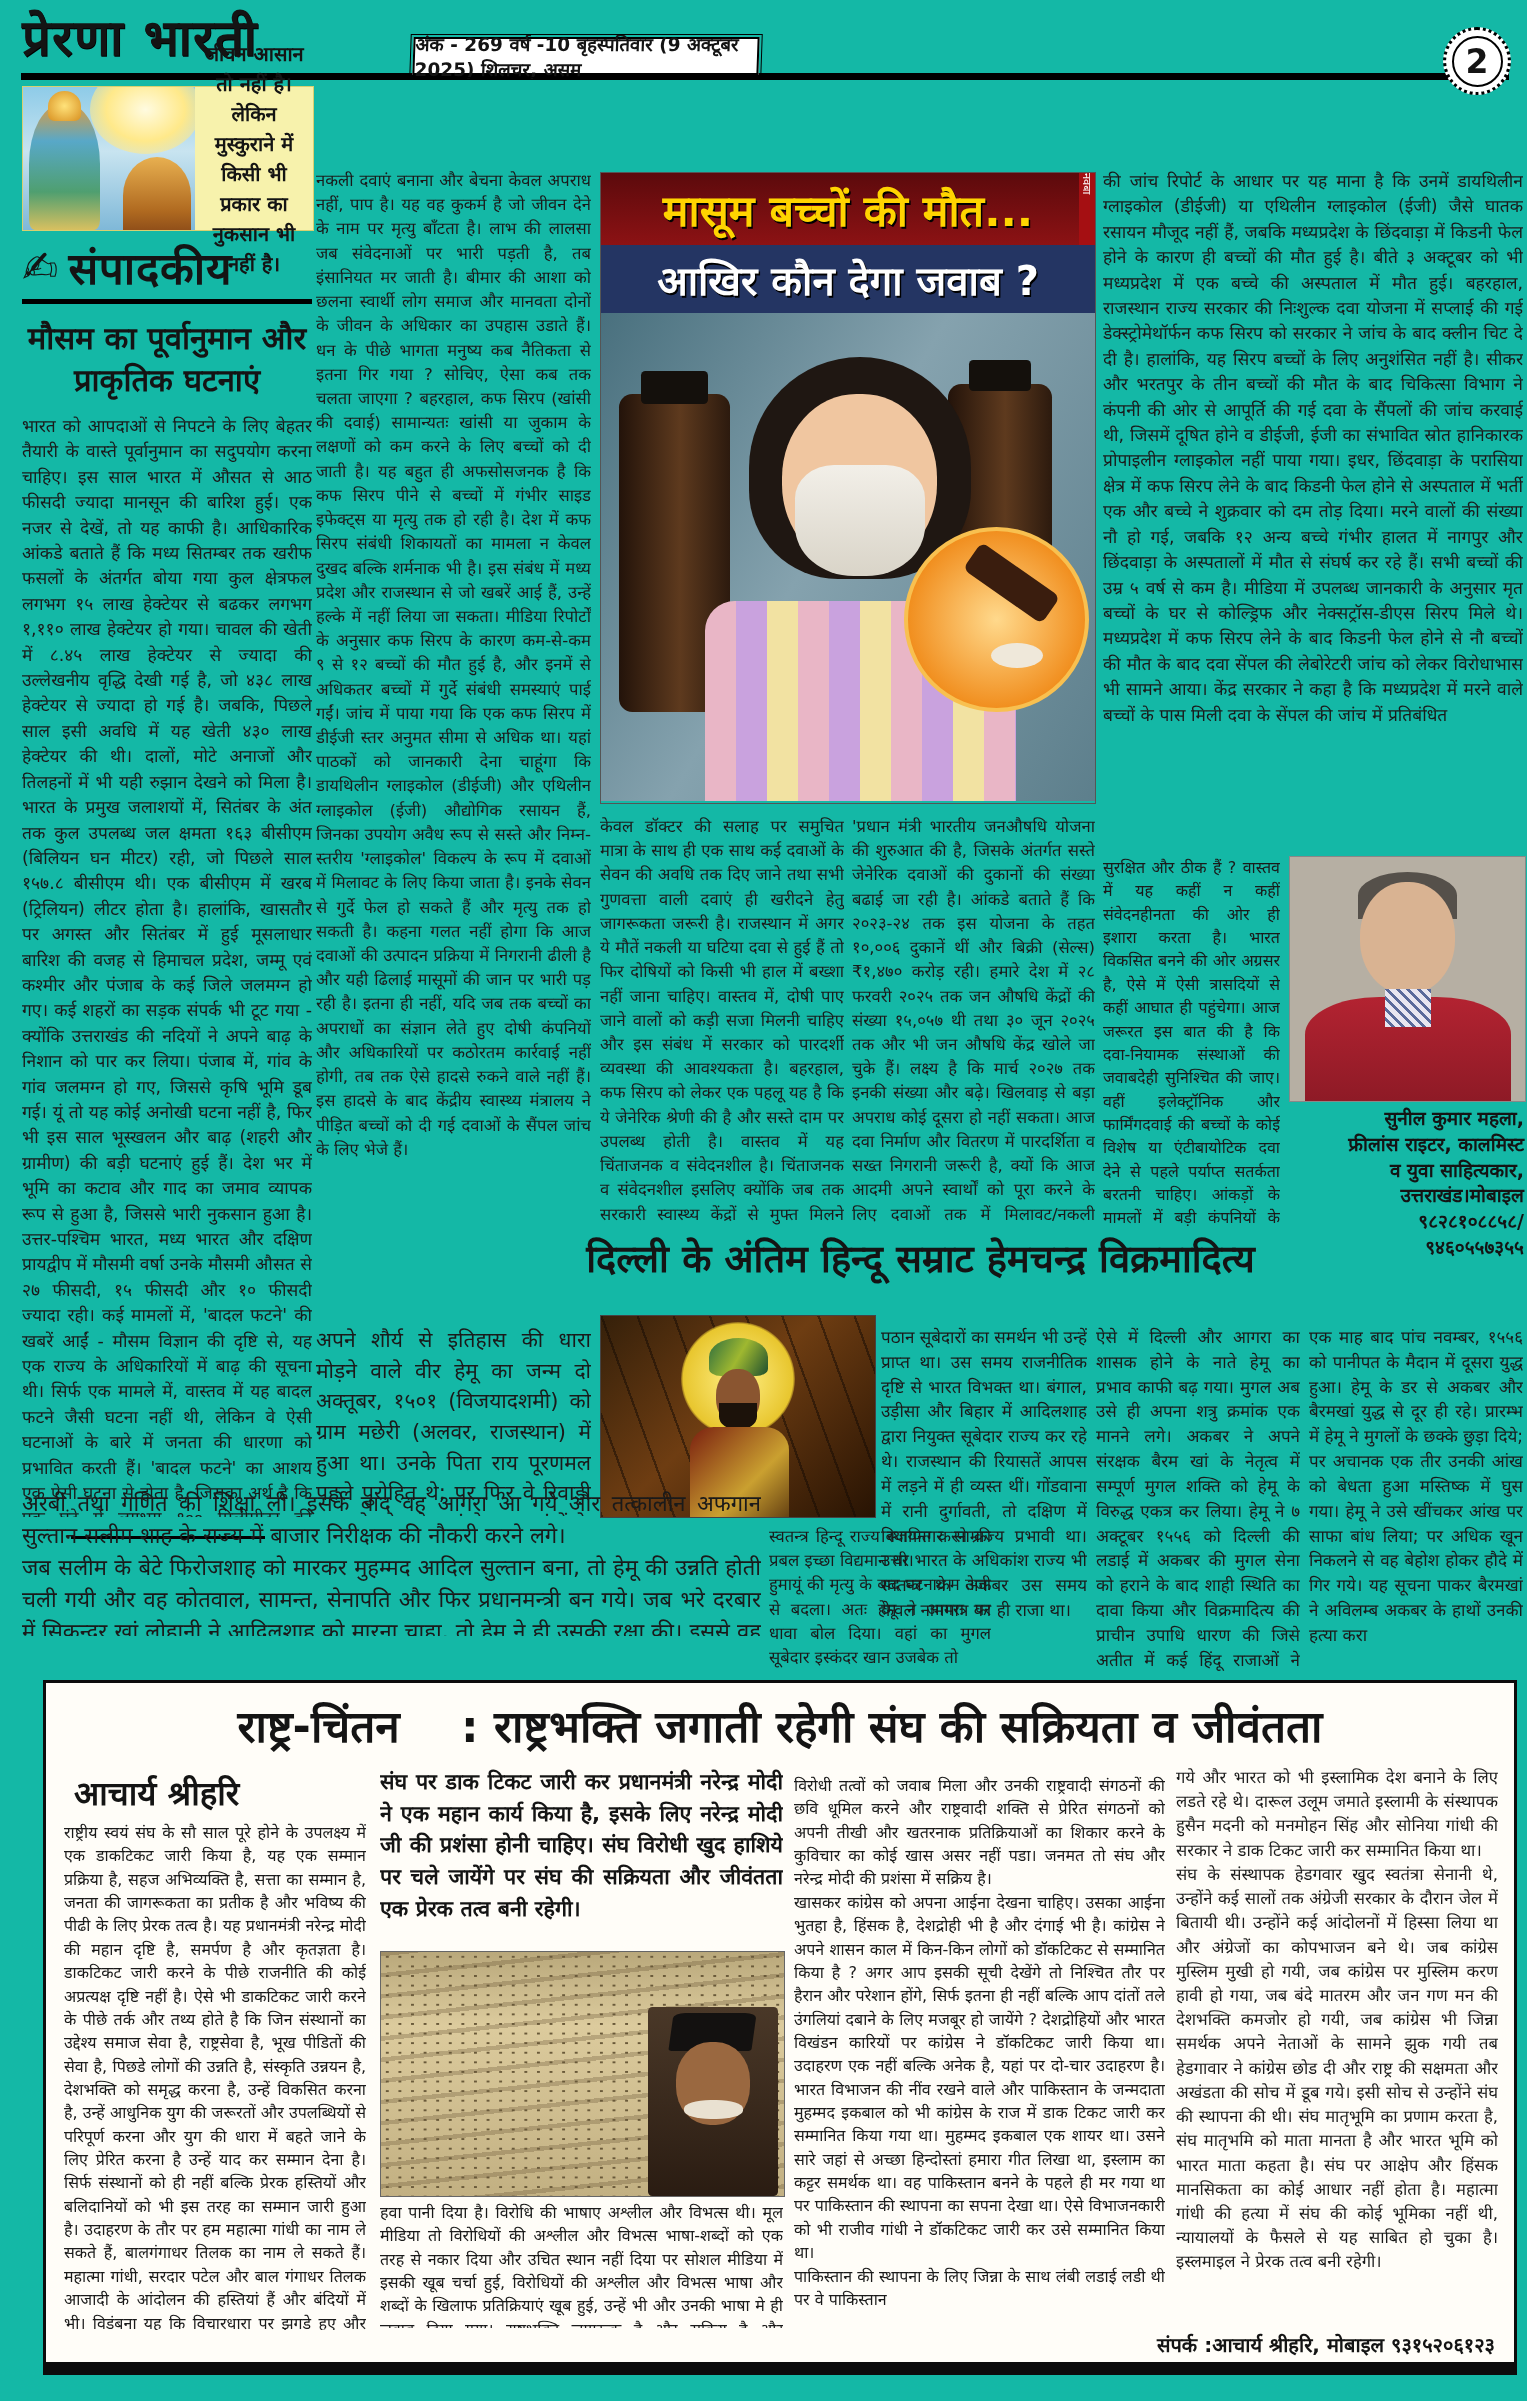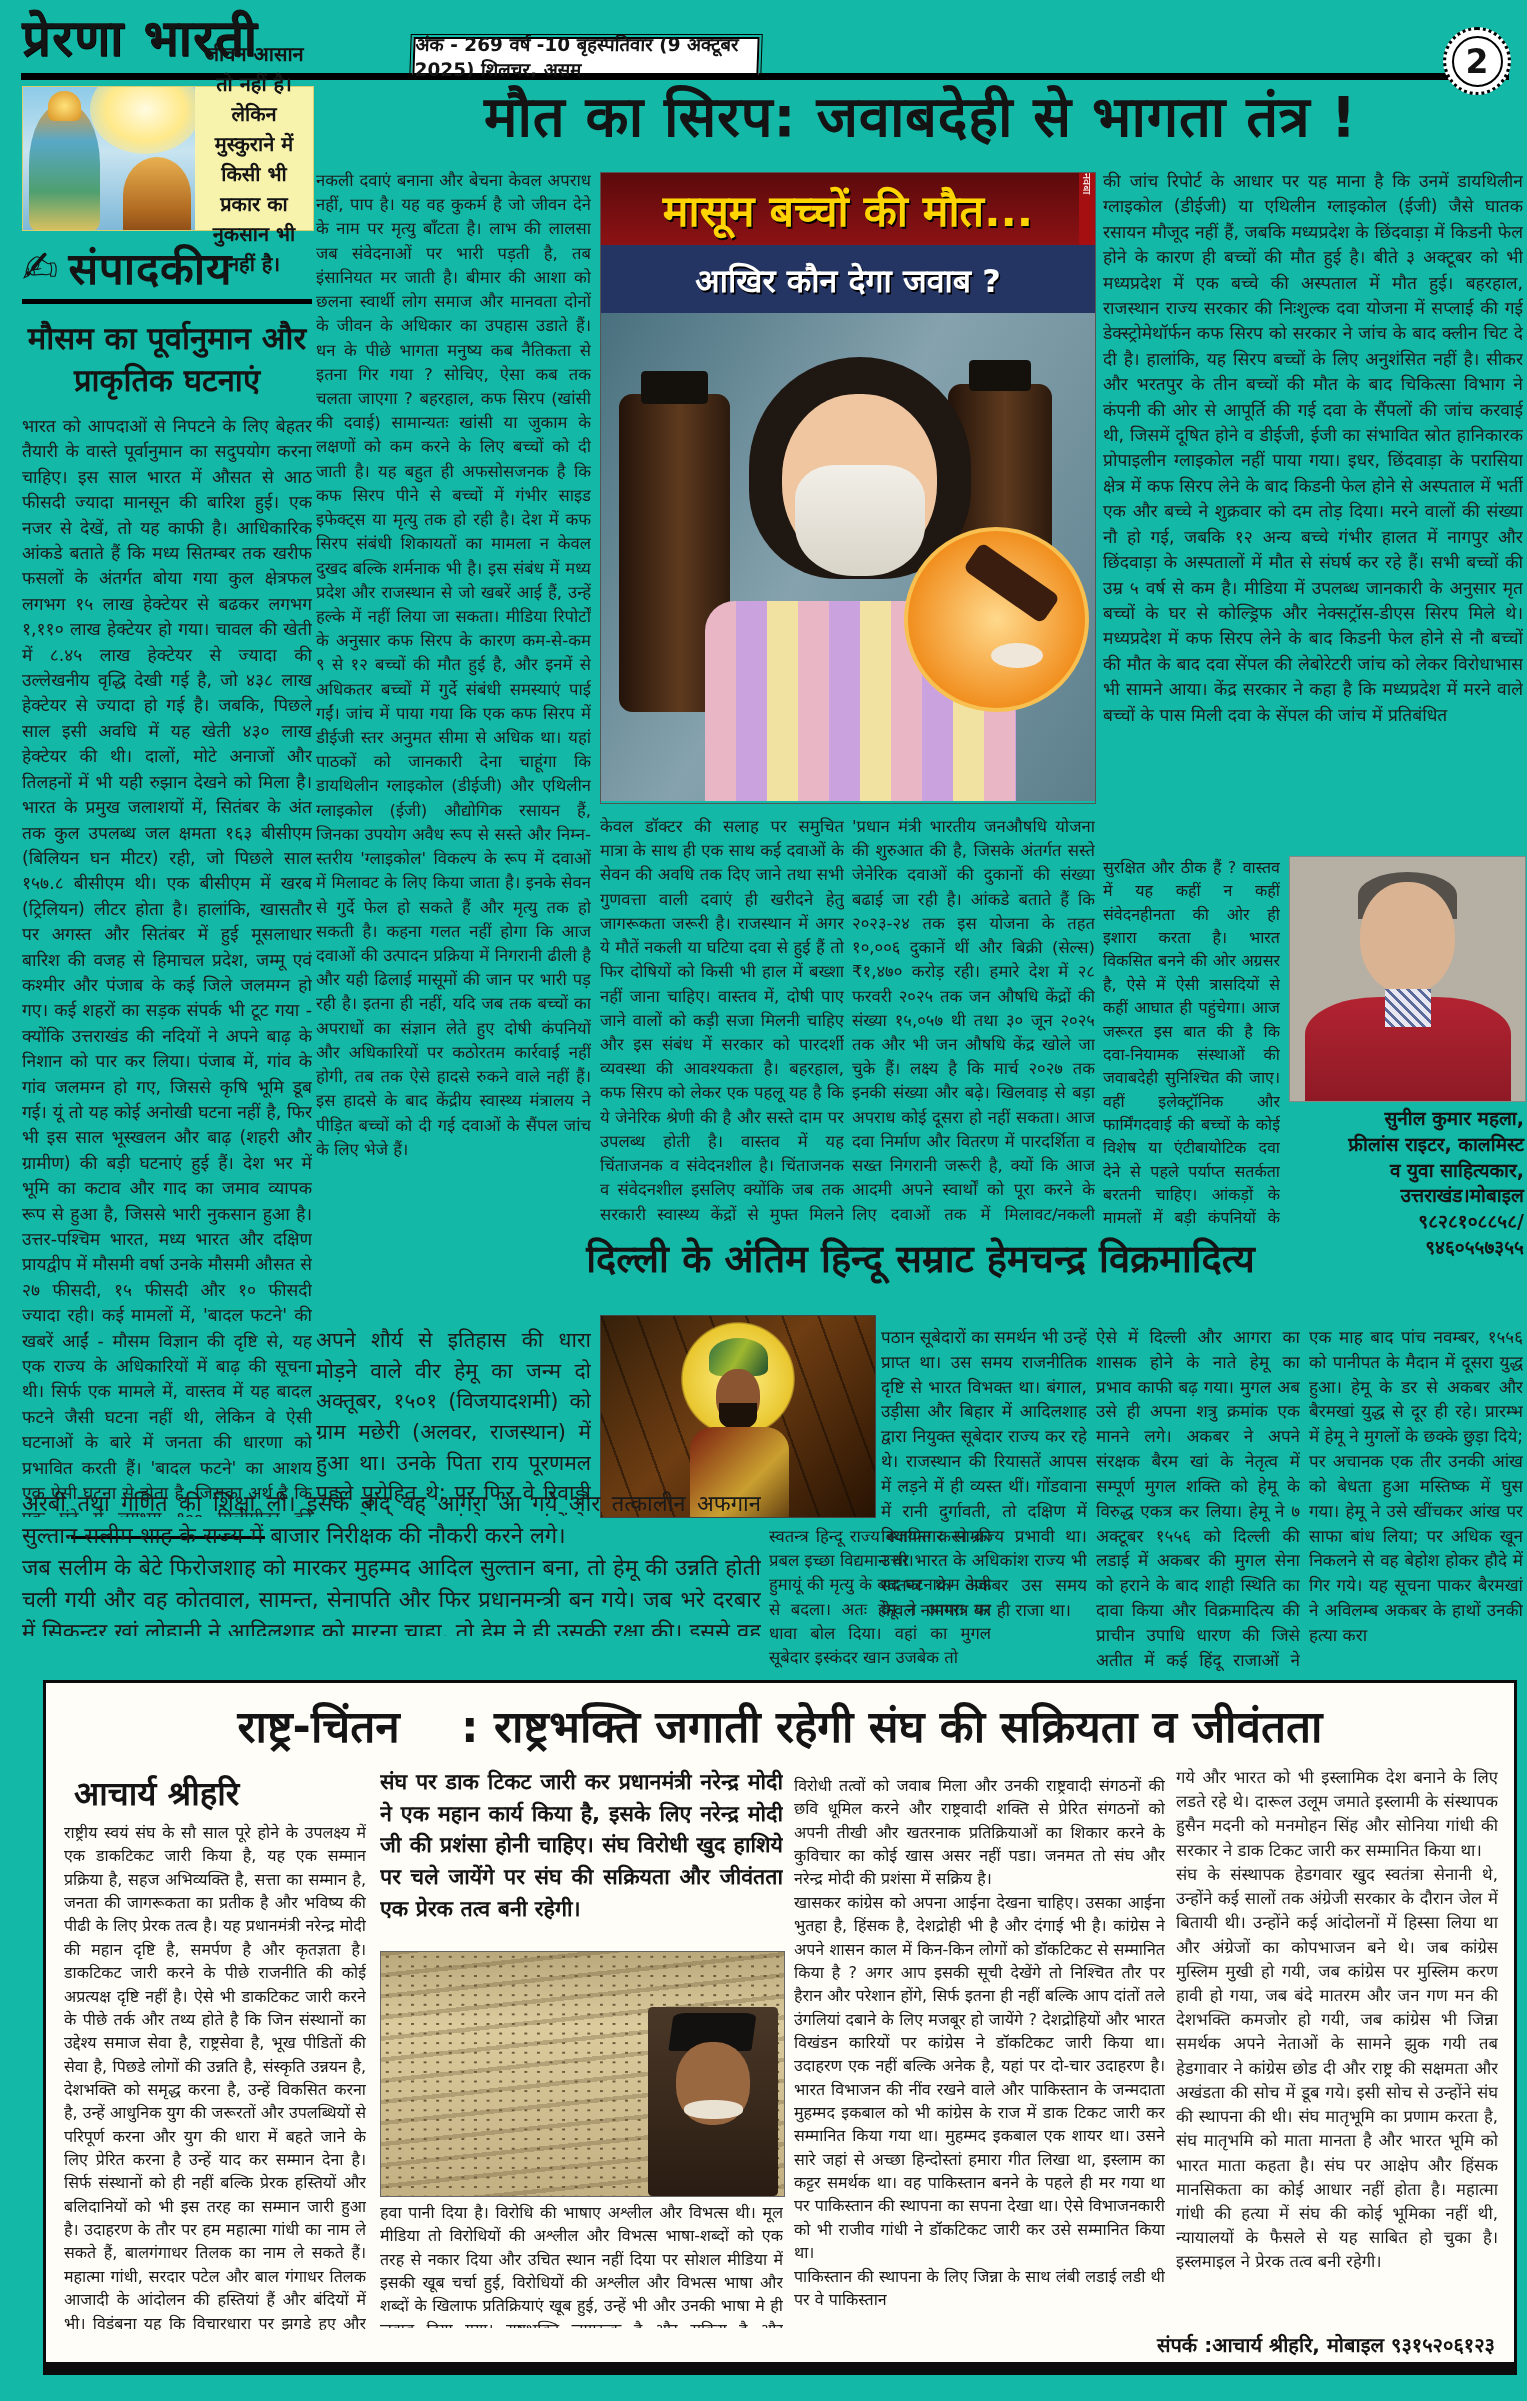--- a/index.html
+++ b/index.html
@@ -40,21 +40,21 @@
   #ed-body{left:22px;top:414px;width:290px;height:1103px;font-size:17.4px;}
   #ed-rule{left:71px;top:1536px;width:194px;height:3px;background:#000;}
   
   #lead-headline{left:318px;top:86px;width:1205px;font-size:56px;font-weight:bold;text-align:center;
         line-height:1.1;letter-spacing:0.7px;}
   #lead-banner{left:600px;top:172px;width:494px;height:630px;border:0.7px solid #555;}
   .band1{position:relative;height:72px;background:linear-gradient(180deg,#5c0a0c,#8c1214);display:flex;
         align-items:center;justify-content:center;}
   .band1 span{font-size:43px;font-weight:bold;color:#ffd400;text-shadow:1.5px 1.5px 0 #000;}
   .band2{height:68px;background:#243563;display:flex;align-items:center;justify-content:center;}
-  .band2 span{font-size:32px;font-weight:bold;color:#ffffff;text-shadow:1.5px 1.5px 0 #000;}
+  .band2 span{font-size:40px;font-weight:bold;color:#ffffff;text-shadow:1.5px 1.5px 0 #000;}
   #photo-credit{position:absolute;right:0;top:0;height:72px;writing-mode:vertical-rl;background:#a50f12;
         color:#fff;font-size:11px;display:flex;align-items:center;padding:0 0.7px;}
   #lead-photo{position:relative;height:488px;overflow:hidden;
         background:linear-gradient(120deg,#49707e,#85a2ae 45%,#5d7f8c);}
   .bottle{position:absolute;border-radius:13.3px;background:linear-gradient(90deg,#23130a,#5e3a1e 55%,#2c1a0e);}
   .cap{position:absolute;background:#14100c;border-radius:4.4px;}
   #girl-hair{position:absolute;left:148px;top:44px;width:222px;height:222px;border-radius:50% 50% 40% 40%;background:#1f1712;}
   #girl-face{position:absolute;left:181px;top:81px;width:155px;height:174px;border-radius:48%;background:#f0c6a0;}
   #girl-mask{position:absolute;left:194px;top:152px;width:130px;height:111px;border-radius:30% 30% 45% 45%;
         background:linear-gradient(180deg,#f2efe8,#d9d4c8);}
@@ -131,21 +131,20 @@
   </div>
 
   <div class="abs" id="ed-head">
     <span class="pen">✍</span>
     <span class="lbl">संपादकीय</span>
   </div>
   <div class="abs" id="ed-title">मौसम का पूर्वानुमान और प्राकृतिक घटनाएं</div>
   <div class="col" id="ed-body">भारत को आपदाओं से निपटने के लिए बेहतर तैयारी के वास्ते पूर्वानुमान का सदुपयोग करना चाहिए। इस साल भारत में औसत से आठ फीसदी ज्यादा मानसून की बारिश हुई। एक नजर से देखें, तो यह काफी है। आधिकारिक आंकडे बताते हैं कि मध्य सितम्बर तक खरीफ फसलों के अंतर्गत बोया गया कुल क्षेत्रफल लगभग १५ लाख हेक्टेयर से बढकर लगभग १,११० लाख हेक्टेयर हो गया। चावल की खेती में ८.४५ लाख हेक्टेयर से ज्यादा की उल्लेखनीय वृद्धि देखी गई है, जो ४३८ लाख हेक्टेयर से ज्यादा हो गई है। जबकि, पिछले साल इसी अवधि में यह खेती ४३० लाख हेक्टेयर की थी। दालों, मोटे अनाजों और तिलहनों में भी यही रुझान देखने को मिला है। भारत के प्रमुख जलाशयों में, सितंबर के अंत तक कुल उपलब्ध जल क्षमता १६३ बीसीएम (बिलियन घन मीटर) रही, जो पिछले साल १५७.८ बीसीएम थी। एक बीसीएम में खरब (ट्रिलियन) लीटर होता है। हालांकि, खासतौर पर अगस्त और सितंबर में हुई मूसलाधार बारिश की वजह से हिमाचल प्रदेश, जम्मू एवं कश्मीर और पंजाब के कई जिले जलमग्न हो गए। कई शहरों का सड़क संपर्क भी टूट गया - क्योंकि उत्तराखंड की नदियों ने अपने बाढ़ के निशान को पार कर लिया। पंजाब में, गांव के गांव जलमग्न हो गए, जिससे कृषि भूमि डूब गई। यूं तो यह कोई अनोखी घटना नहीं है, फिर भी इस साल भूस्खलन और बाढ़ (शहरी और ग्रामीण) की बड़ी घटनाएं हुई हैं। देश भर में भूमि का कटाव और गाद का जमाव व्यापक रूप से हुआ है, जिससे भारी नुकसान हुआ है। उत्तर-पश्चिम भारत, मध्य भारत और दक्षिण प्रायद्वीप में मौसमी वर्षा उनके मौसमी औसत से २७ फीसदी, १५ फीसदी और १० फीसदी ज्यादा रही। कई मामलों में, 'बादल फटने' की खबरें आईं - मौसम विज्ञान की दृष्टि से, यह एक राज्य के अधिकारियों में बाढ़ की सूचना थी। सिर्फ एक मामले में, वास्तव में यह बादल फटने जैसी घटना नहीं थी, लेकिन वे ऐसी घटनाओं के बारे में जनता की धारणा को प्रभावित करती हैं। 'बादल फटने' का आशय एक ऐसी घटना से होता है, जिसका अर्थ है कि एक घंटे में लगभग १०० मिलीमीटर की मूसलाधार बारिश। दूसरी तरह, 'सामान्य' जैसे शब्द भी - हालांकि उनका प्रत्यक्ष प्रभाव अक्सर उतना ही नुकसानदेह हो सकता है - एक तथ्य की ओर संकेत करते हैं। नियति के आगे समर्पण। भारतीय मौसम विज्ञान विभाग (आईएमडी) लगातार मौसमी वर्षा को इकाइयन्स में अधिकइ या उसके पूर्वानुमान के मुताबिक ८७ सेंटीमीटर की दीर्घावधि औसत से कम से कम चार फीसदी से ज्यादा बता रहा है। जब भी उसके आंकडे सही साबित होते हैं, तो इसे पूर्वानुमान की जीत के रूप में देखा जाता है, न कि आपदा के लिए पर्याप्त तैयारी करने की विफलता के रूप में। जहां सत्ता प्रतिष्ठान हमेशा से ही मनोवैज्ञानिक रूप से सूखे की चेतावनी को 'युद्ध स्तर' पर तैयारी करने लायक मानता रहा है, वहीं अत्यधिक बारिश को प्रकृति की दरियादिली के रूप में देखा जाता है। पूर्वानुमान प्रौद्योगिकी में हुई प्रगति और बुनियादी ढांचे में सुधार की जानकारी के मद्देनजर, अब वक्त आ गया है कि इस ढांचे को संशोधित किया जाए। ऐसा करने में विफल रहने को सरकार द्वारा जनता के प्रति जिम्मेदारी से मुंह मोडऩे के रूप में देखा जाना चाहिए।</div>
   <div class="abs" id="ed-rule"></div>
 
-  <div class="abs" id="lead-headline">मौत का सिरप: जवाबदेही से भागता तंत्र !</div>
 
   <div class="col" style="left:316px;top:169px;width:275px;height:1056px;font-size:16.6px;">नकली दवाएं बनाना और बेचना केवल अपराध नहीं, पाप है। यह वह कुकर्म है जो जीवन देने के नाम पर मृत्यु बाँटता है। लाभ की लालसा जब संवेदनाओं पर भारी पड़ती है, तब इंसानियत मर जाती है। बीमार की आशा को छलना स्वार्थी लोग समाज और मानवता दोनों के जीवन के अधिकार का उपहास उडाते हैं। धन के पीछे भागता मनुष्य कब नैतिकता से इतना गिर गया ? सोचिए, ऐसा कब तक चलता जाएगा ? बहरहाल, कफ सिरप (खांसी की दवाई) सामान्यतः खांसी या जुकाम के लक्षणों को कम करने के लिए बच्चों को दी जाती है। यह बहुत ही अफसोसजनक है कि कफ सिरप पीने से बच्चों में गंभीर साइड इफेक्ट्स या मृत्यु तक हो रही है। देश में कफ सिरप संबंधी शिकायतों का मामला न केवल दुखद बल्कि शर्मनाक भी है। इस संबंध में मध्य प्रदेश और राजस्थान से जो खबरें आई हैं, उन्हें हल्के में नहीं लिया जा सकता। मीडिया रिपोर्टों के अनुसार कफ सिरप के कारण कम-से-कम ९ से १२ बच्चों की मौत हुई है, और इनमें से अधिकतर बच्चों में गुर्दे संबंधी समस्याएं पाई गईं। जांच में पाया गया कि एक कफ सिरप में डीईजी स्तर अनुमत सीमा से अधिक था। यहां पाठकों को जानकारी देना चाहूंगा कि डायथिलीन ग्लाइकोल (डीईजी) और एथिलीन ग्लाइकोल (ईजी) औद्योगिक रसायन हैं, जिनका उपयोग अवैध रूप से सस्ते और निम्न-स्तरीय 'ग्लाइकोल' विकल्प के रूप में दवाओं में मिलावट के लिए किया जाता है। इनके सेवन से गुर्दे फेल हो सकते हैं और मृत्यु तक हो सकती है। कहना गलत नहीं होगा कि आज दवाओं की उत्पादन प्रक्रिया में निगरानी ढीली है और यही ढिलाई मासूमों की जान पर भारी पड़ रही है। इतना ही नहीं, यदि जब तक बच्चों का अपराधों का संज्ञान लेते हुए दोषी कंपनियों और अधिकारियों पर कठोरतम कार्रवाई नहीं होगी, तब तक ऐसे हादसे रुकने वाले नहीं हैं। इस हादसे के बाद केंद्रीय स्वास्थ्य मंत्रालय ने पीड़ित बच्चों को दी गई दवाओं के सैंपल जांच के लिए भेजे हैं।</div>
 
   <div class="abs" id="lead-banner">
     <div class="band1">
       <span>मासूम बच्चों की मौत...</span>
       <div id="photo-credit">नवबा</div>
     </div>
     <div class="band2">
       <span>आखिर कौन देगा जवाब ?</span>

